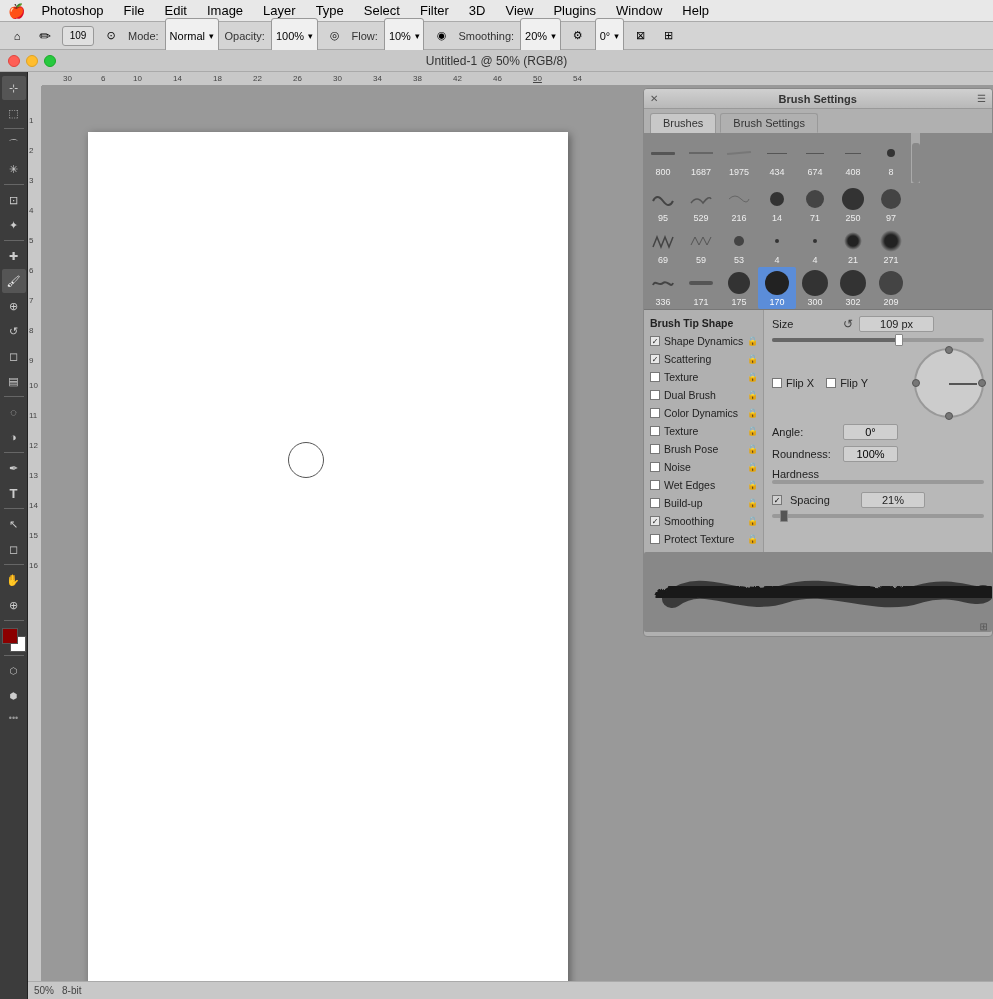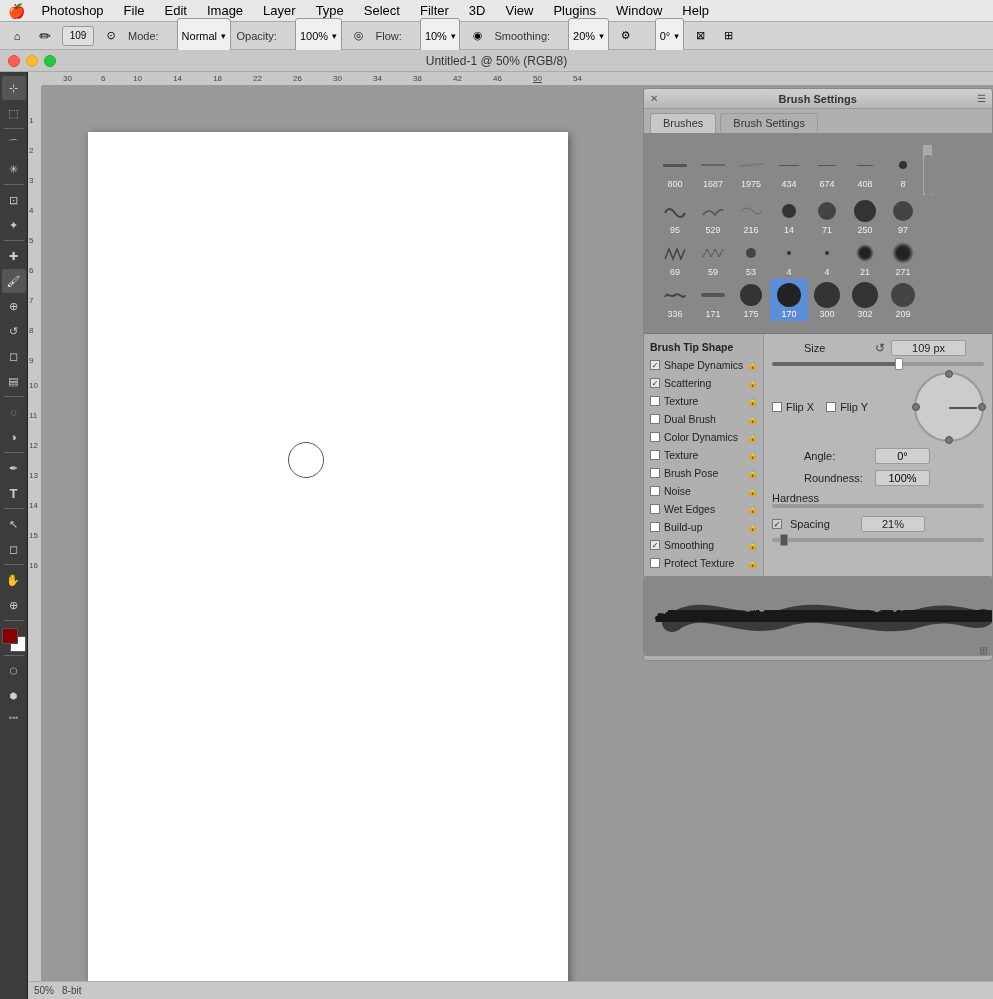--- a/index.html
+++ b/index.html
@@ -59,21 +59,20 @@
       background: #f0f0f0;
       border: 1px solid #999;
       border-radius: 3px;
       padding: 1px 4px;
       font-size: 11px;
       height: 36px;
       display: flex;
       align-items: center;
       gap: 4px;
       cursor: pointer;
-      margin-left: 12px;
     }
     .options-dropdown::after {
       content: '▾';
       font-size: 9px;
     }
 
     
     #title-bar {
       width: 993px;
       height: 22px;
@@ -279,21 +278,21 @@
       color: #333;
     }
     .panel-tab.active {
       background: #b0b0b0;
       border-bottom: 1px solid #b0b0b0;
     }
 
     
     #brush-grid {
       background: #888;
-      padding: 12px;
+      padding: 0;
       border-bottom: 1px solid #777;
     }
     .brush-row {
       display: flex;
       align-items: center;
     }
     .brush-cell {
       display: flex;
       flex-direction: column;
       align-items: center;
@@ -378,21 +377,20 @@
     .detail-row {
       display: flex;
       align-items: center;
       margin-bottom: 6px;
       gap: 6px;
     }
     .detail-label {
       font-size: 11px;
       color: #222;
       min-width: 65px;
-      margin-left: 32px;
     }
     .detail-value {
       font-size: 11px;
       color: #222;
       background: #d0d0d0;
       border: 1px solid #999;
       border-radius: 2px;
       padding: 1px 20px;
       min-width: 55px;
       text-align: center;

